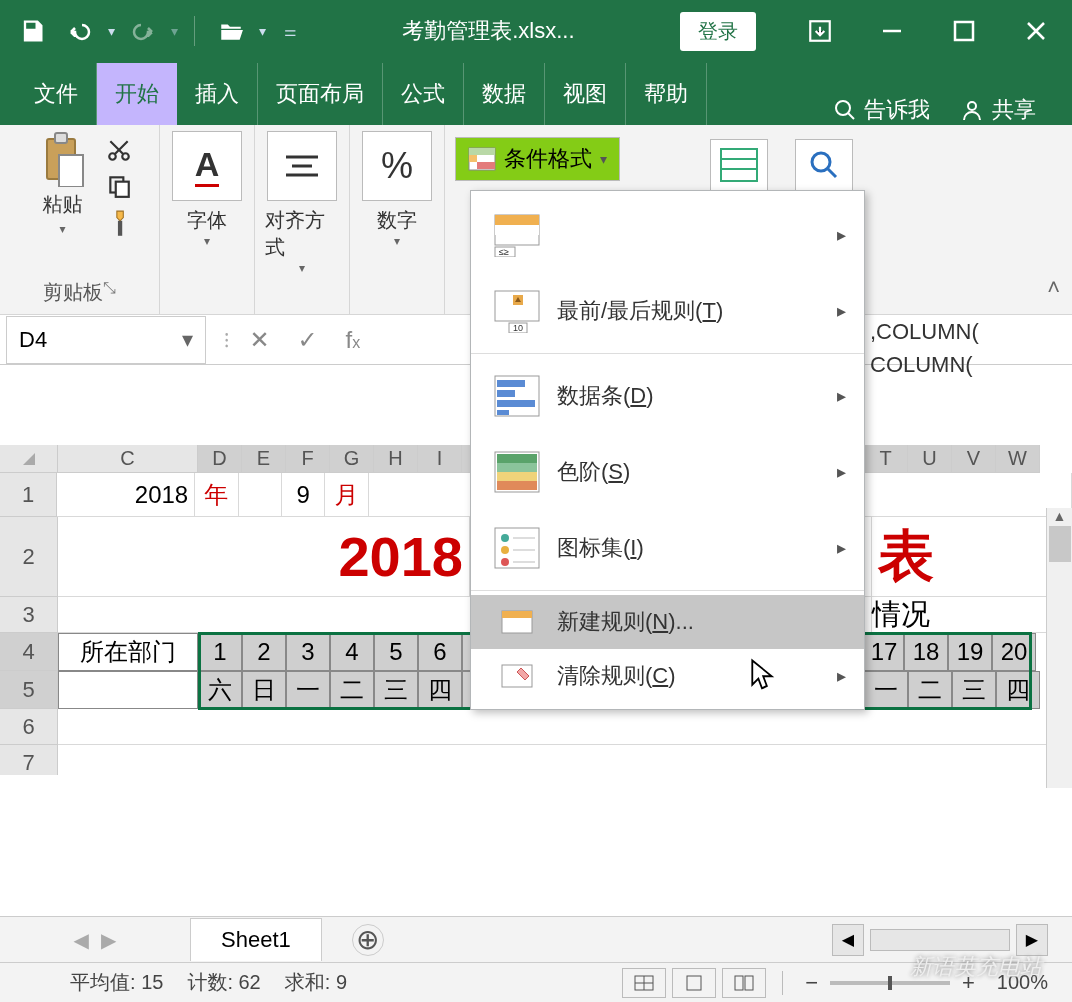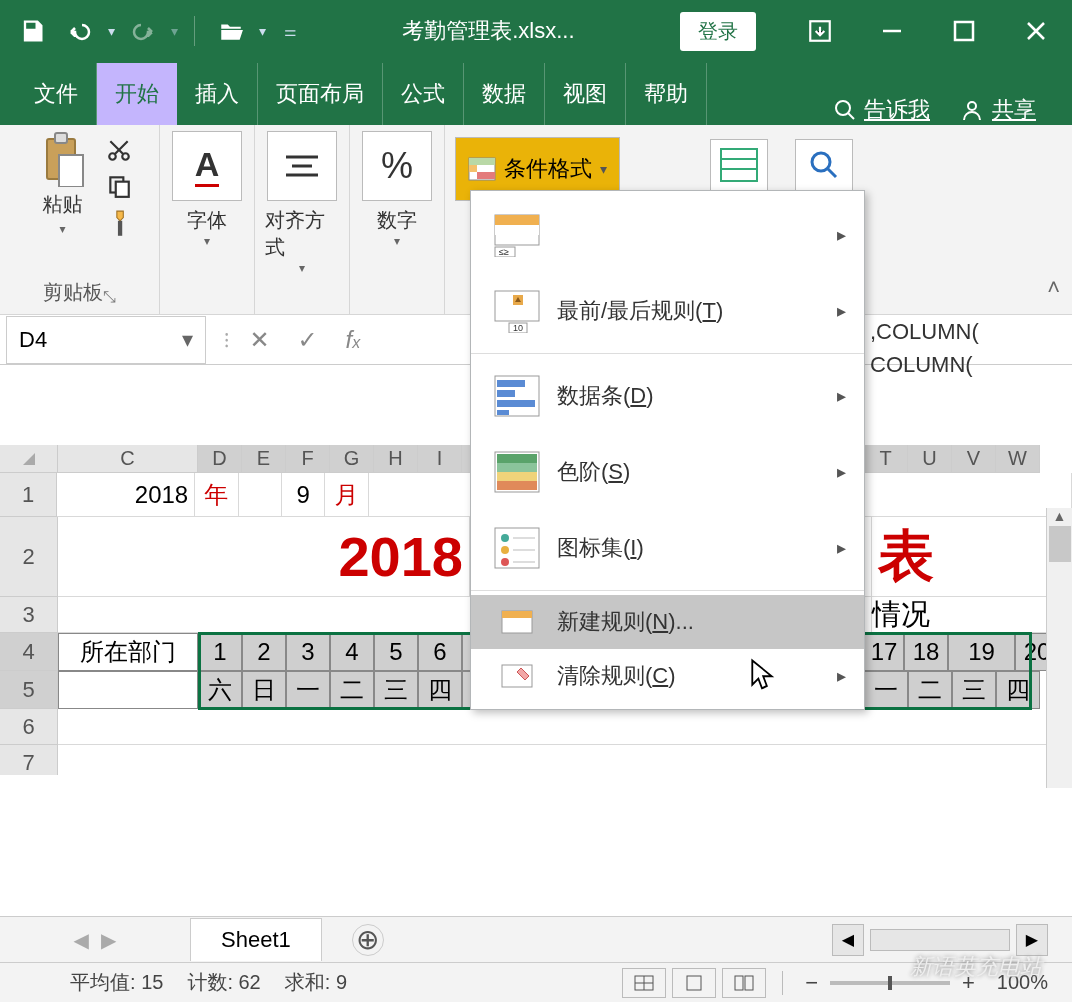--- a/index.html
+++ b/index.html
@@ -8,34 +8,34 @@
 .titlebar .qat { display: flex; align-items: center; gap: 8px; }
 .tb-btn { width: 40px; height: 40px; display: flex; align-items: center; justify-content: center; cursor: pointer; }
 .tb-sep { width: 1px; height: 30px; background: rgba(255,255,255,0.3); margin: 0 8px; }
 .titlebar .title-text { flex: 1; text-align: center; font-size: 22px; color: #fff; }
 .login-btn { background: #fff; color: #217346; padding: 6px 18px; font-size: 20px; border-radius: 3px; margin-right: 40px; }
 .win-btns { display: flex; gap: 24px; margin-left: auto; }
 .win-btn { width: 48px; height: 48px; display: flex; align-items: center; justify-content: center; }
 .ribbon-tabs { background: #217346; height: 63px; display: flex; align-items: flex-end; padding: 0 16px; color: #fff; font-size: 22px; }
 .ribbon-tab { padding: 16px 18px; border-right: 1px solid rgba(255,255,255,0.25); cursor: pointer; }
 .ribbon-tab.active { background: #c4b5fd; color: #217346; border-right: none; }
-.ribbon-right { margin-left: auto; display: flex; align-items: center; gap: 30px; padding-right: 20px; text-decoration: underline; }
+.ribbon-right { margin-left: auto; display: flex; align-items: center; gap: 30px; padding-right: 20px; }
 .ribbon { background: #f3f3f3; height: 190px; border-bottom: 1px solid #d6d6d6; display: flex; position: relative; }
 .rgroup { border-right: 1px solid #d6d6d6; padding: 6px 10px 2px 10px; display: flex; flex-direction: column; align-items: center; }
-.rgroup .group-label { font-size: 20px; color: #555; margin-top: auto; padding-bottom: 6px; display:flex; align-items:flex-end; }
+.rgroup .group-label { font-size: 20px; color: #555; margin-top: auto; padding-bottom: 6px; display:flex; align-items:flex-start; }
 .rgroup .launcher { font-size: 16px; color: #777; }
 .clipboard-grp { width: 160px; }
 .clipboard-row { display: flex; gap: 8px; }
 .paste-btn { width: 70px; display:flex; flex-direction:column; align-items:center; gap:4px; }
 .clip-side { display:flex; flex-direction:column; gap:10px; padding-top:6px; }
 .font-grp, .align-grp, .num-grp { width: 95px; }
 .symtile { width: 70px; height: 70px; background:#fff; border:1px solid #bbb; display:flex; align-items:center; justify-content:center; font-size:30px; color:#333; margin-bottom: 6px; }
 .rlbl { font-size: 20px; color:#333; }
 .cf-btn-wrap { padding: 12px 10px; }
-.cf-btn { background:#eab308; border:1px solid #bbb; padding: 16px 12px; display:flex; align-items:center; gap:8px; font-size:22px; }
+.cf-btn { background:#84cc16; border:1px solid #bbb; padding: 6px 12px; display:flex; align-items:center; gap:8px; font-size:22px; }
 .ribbon-collapse { position:absolute; right:12px; top:150px; font-size:22px; color:#666; }
 .formula-row { height: 50px; border-bottom: 1px solid #ccc; display: flex; align-items:center; position:relative; z-index: 2; }
 .name-box { width: 200px; height: 48px; border:1px solid #ccc; display:flex; align-items:center; padding:0 12px; font-size:22px; margin-left:6px; justify-content:space-between; }
 .fb-icons { display:flex; gap:28px; margin-left:20px; font-size:24px; color:#888; align-items:center; }
 .fb-extra { position:absolute; left:870px; top:0; font-size:22px; color:#333; line-height:33px; }
 .sheet-area { position: relative; height: 410px; overflow:hidden; }
 .colhdr-row { display:flex; height:28px; margin-top: 80px; }
 .selall { width: 58px; height:28px; background:#e6e6e6; border-right:1px solid #ccc; border-bottom:1px solid #ccc; display:flex; align-items:center; justify-content:center; }
 .colhdr { height:28px; background:#e6e6e6; border-right:1px solid #ccc; border-bottom:1px solid #ccc; display:flex; align-items:center; justify-content:center; font-size:20px; color:#555; }
 .rowhdr { width:58px; background:#e6e6e6; border-right:1px solid #ccc; border-bottom:1px solid #ccc; display:flex; align-items:center; justify-content:center; font-size:22px; color:#555; }
@@ -249,21 +249,21 @@
 
 <div class="formula-row">
   <div class="name-box">
       <span>D4</span>
       <span style="color:#666">▾</span>
     </div>
   <span style="margin-left:18px;color:#aaa;font-size:20px">⁝</span>
   <div class="fb-icons">
     <span>✕</span>
     <span>✓</span>
-    <span style="font-style:italic">f<span style="font-size:16px">x</span></span>
+    <span style="">f<span style="font-size:16px">x</span></span>
   </div>
   <div class="fb-extra">
     <span>,COLUMN(</span><br><span>COLUMN(</span>
   </div>
 </div>
 
 <div class="sheet-area">
 
   <div class="colhdr-row">
     <div class="selall">
@@ -313,21 +313,21 @@
     <div class="cell" style="width:140px;height:38px;font-size:24px;border:1px solid #888">所在部门</div>
     <div class="cell r4c" style="width:44px">1</div>
     <div class="cell r4c" style="width:44px">2</div>
     <div class="cell r4c" style="width:44px">3</div>
     <div class="cell r4c" style="width:44px">4</div>
     <div class="cell r4c" style="width:44px">5</div>
     <div class="cell r4c" style="width:44px">6</div>
     <div class="cell r4c" style="width:402px"></div>
     <div class="cell r4c" style="width:40px">17</div>
     <div class="cell r4c" style="width:44px">18</div>
-    <div class="cell r4c" style="width:67px">19</div>
+    <div class="cell r4c" style="width:44px">19</div>
     <div class="cell r4c" style="width:44px">20</div>
   </div>
 
   <div class="gridrow">
     <div class="rowhdr" style="height:38px;background:#d0d0d0">5</div>
     <div class="cell" style="width:140px;height:38px;border:1px solid #888"></div>
     <div class="cell r5c" style="width:44px">六</div>
     <div class="cell r5c" style="width:44px">日</div>
     <div class="cell r5c" style="width:44px">一</div>
     <div class="cell r5c" style="width:44px">二</div>

